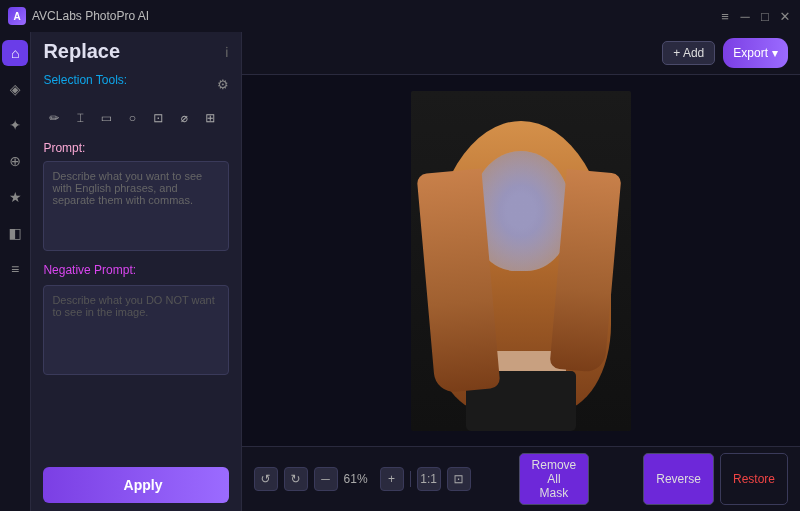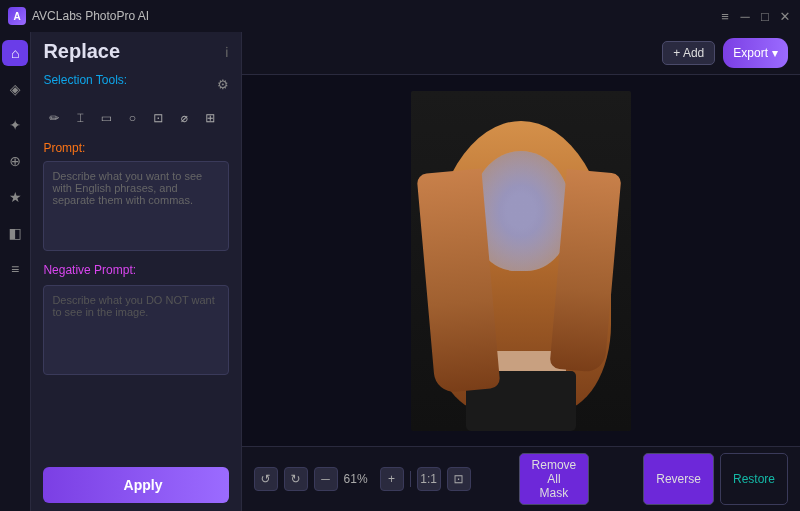--- a/index.html
+++ b/index.html
@@ -147,21 +147,21 @@
       border-radius: 3px;
     }
     .gear-icon {
       color: #888;
       cursor: pointer;
       font-size: 13px;
     }
 
     .prompt-label {
       font-size: 12px;
-      color: #f97316;
+      color: #f9a8d4;
       margin-bottom: 6px;
       font-weight: 500;
     }
     .prompt-textarea {
       width: 100%;
       height: 90px;
       background: #282840;
       border: 1px solid #3a3a5a;
       border-radius: 4px;
       color: #aaa;
@@ -406,21 +406,21 @@
       cursor: pointer;
       border: 1px solid #4a4a6a;
     }
     .action-btn-dark {
       background: #6d28d9;
       color: #ddd;
       margin-left: 48px;
     }
     .action-btn-outline {
       background: transparent;
-      color: #14b8a6;
+      color: #ef4444;
       border-color: #3a3a5a;
     }
   </style>
 </head>
 <body>
 
 <div class="title-bar">
   <div class="title-bar-left">
     <div class="app-icon">
       <span>A</span>

